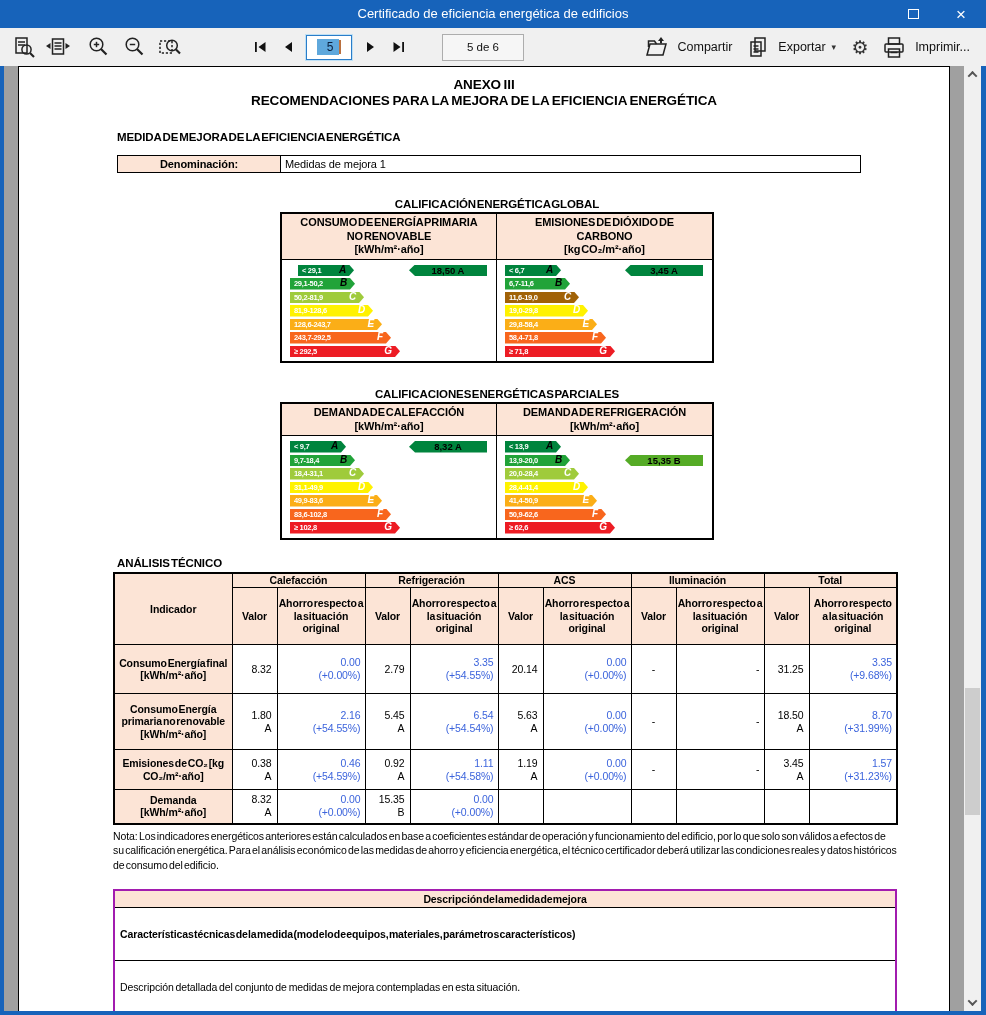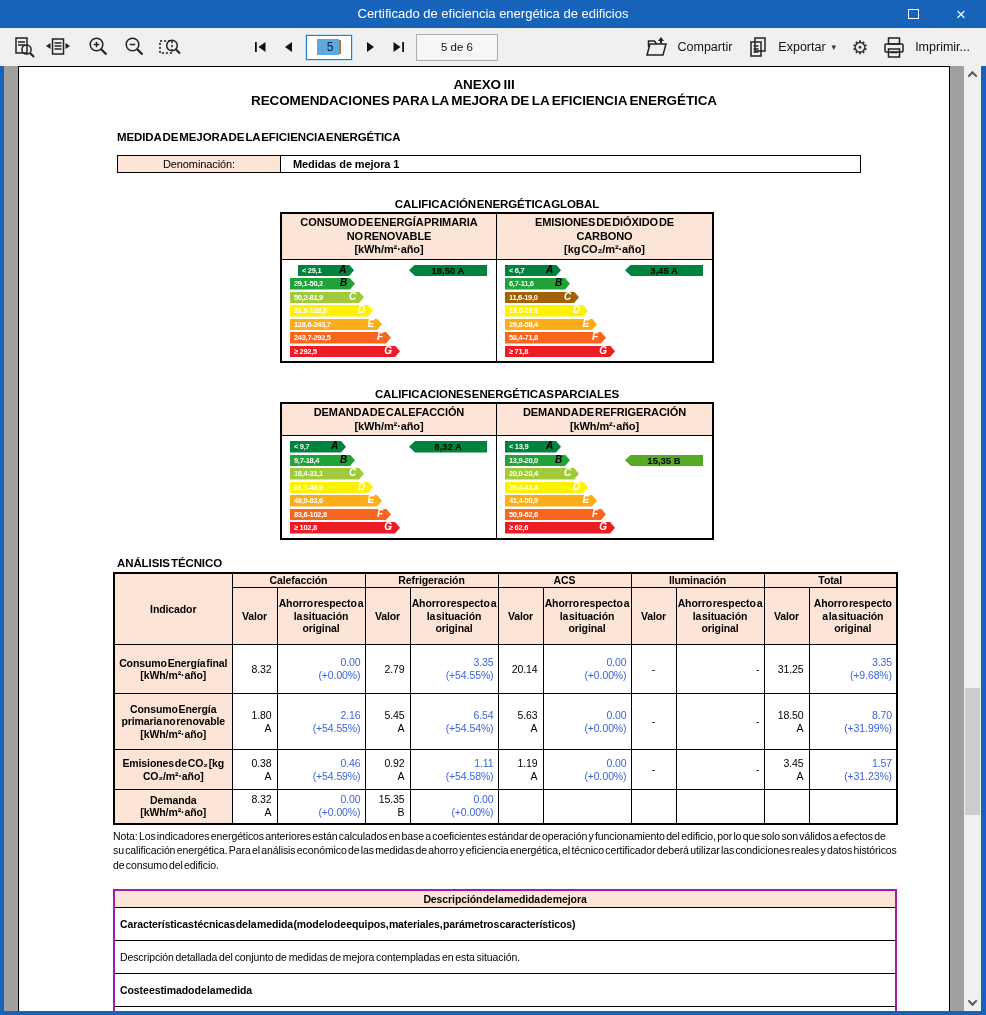--- a/index.html
+++ b/index.html
@@ -18,21 +18,21 @@
   
   .toolbar { position:absolute; top:28px; left:-4px; right:-5px; height:38px; background:#F0F0F0; display:flex; align-items:center; padding:0 10px; }
   .tool-btn { border:none; background:transparent; width:28px; height:30px; display:flex; align-items:center; justify-content:center; }
   .tool-btn svg { display:block; }
   .icon-stroke { stroke:#222; fill:none; stroke-width:1.5; }
   .nav-group { display:flex; align-items:center; gap:8px; margin-left:66px; }
   .nav-btn { border:none; background:transparent; width:20px; height:24px; display:flex; align-items:center; justify-content:center; }
   .page-input { width:46px; height:25px; background:#fff; border:1px solid #2A7DC9; outline:1px solid #BEE0F5; display:flex; align-items:center; justify-content:center; font-size:12px; }
   .page-input .sel { background:#5FA8DC; color:#0A1E3C; padding:1px 6px 1px 10px; }
   .page-input .caret { display:inline-block; width:2px; height:14px; background:#B9703F; }
-  .page-count { width:82px; height:27px; border:1px solid #ADADAD; background:#F6F6F6; display:flex; align-items:center; justify-content:center; font-size:11.5px; color:#111; }
+  .page-count { margin-left:26px; width:82px; height:27px; border:1px solid #ADADAD; background:#F6F6F6; display:flex; align-items:center; justify-content:center; font-size:11.5px; color:#111; }
   .right-group { margin-left:auto; display:flex; align-items:center; gap:7px; font-size:12.5px; color:#111; }
   .right-group .lbl { margin-right:6px; }
   .gear-glyph { font-size:19px; color:#333; line-height:19px; }
   .caret-down { font-size:9px; color:#333; margin-left:-3px; margin-right:4px; }
 
   
   .docarea { position:absolute; top:66px; left:0; right:0; bottom:0; display:flex; background:#A0A0A0; }
   .viewport { flex:1; position:relative; overflow:hidden; }
   .pdf-page { position:absolute; left:14px; top:0; width:932px; height:1010px; background:#fff; border:1px solid #000; color:#000; letter-spacing:-0.1px; }
 
@@ -43,22 +43,22 @@
   .chev-up { width:7px; height:7px; border-top:2px solid #555; border-left:2px solid #555; transform:rotate(45deg) translate(1px,1px); }
   .chev-down { width:7px; height:7px; border-bottom:2px solid #555; border-right:2px solid #555; transform:rotate(45deg) translate(-1px,-1px); }
   .scroll-thumb { position:absolute; left:1px; right:1px; top:622px; height:127px; background:#CDCDCD; }
 
   
   .doc-title { text-align:center; font-weight:bold; font-size:13.5px; margin-top:10px; word-spacing:-1px; }
   .doc-subtitle { text-align:center; font-weight:bold; font-size:13.5px; margin-top:1px; word-spacing:-1px; }
   .h-measure { margin:23px 0 0 98px; font-weight:bold; font-size:11.5px; word-spacing:-2px; }
 
   .denom { margin:12px 0 0 98px; width:744px; height:18px; display:flex; border:1px solid #000; font-size:11px; }
-  .denom-label { width:163px; background:var(--peach); border-right:1px solid #000; font-weight:normal; text-align:center; line-height:16px; }
-  .denom-value { flex:1; padding-left:12px; line-height:16px;font-weight:bold; }
+  .denom-label { width:163px; background:var(--peach); border-right:1px solid #000; font-weight:bold; text-align:center; line-height:16px; }
+  .denom-value { flex:1; padding-left:4px; line-height:16px; }
 
   .sec-title { width:434px; margin:25px 0 0 261px; text-align:center; font-weight:bold; font-size:11.5px; word-spacing:-2.5px; }
   .rating-table { margin:2px 0 0 261px; width:434px; border:2px solid #000; background:#fff; }
   .rt-headers { display:flex; background:var(--peach); border-bottom:1px solid #000; }
   .rt-h { width:50%; text-align:center; font-weight:bold; font-size:11px; padding:2px 14px; word-spacing:-2px; line-height:13.5px; }
   .rt-h:first-child { border-right:1px solid #000; }
   .rt-bodies { display:flex; }
   .rt-cell { width:50%; padding:5px 5px 4px 6px; position:relative; }
   .rt-cell:first-child { border-right:1px solid #000; }
   .band-row { position:relative; height:11.5px; margin-bottom:2px; }
@@ -82,21 +82,21 @@
   td.valor.dash { text-align:center; }
   td.ahorro { text-align:right; padding:2px 4px; color:var(--bluetext); line-height:13px; }
   td.ahorro.dash-r { color:#000; }
   .cellline { display:block; }
   tr.r1 td { height:49px; } tr.r2 td { height:56px; } tr.r3 td { height:40px; } tr.r4 td { height:34px; }
 
   .note { margin:4px 0 0 94px; width:784px; font-size:10.5px; line-height:14.5px; word-spacing:-1.5px; }
 
   .desc { margin:17px 0 0 94px; width:784px; border:2px solid #a21caf; font-size:10.5px; background:#fff; }
   .desc-h { background:var(--peach); font-weight:bold; text-align:center; border-bottom:1px solid #000; padding:2px; word-spacing:-2.5px; }
-  .desc-row { border-bottom:1px solid #000; padding:10px 5px; word-spacing:-1px; }
+  .desc-row { border-bottom:1px solid #000; padding:20px 5px; word-spacing:-1px; }
   .desc-row.bold { font-weight:bold; word-spacing:-2.5px; }
   .desc-row.last { border-bottom:none; min-height:27px; }
 </style>
 </head>
 <body>
 
 <div class="window">
 
   <div class="titlebar">
     <div class="titlebar-title">Certificado de eficiencia energética de edificios</div>

